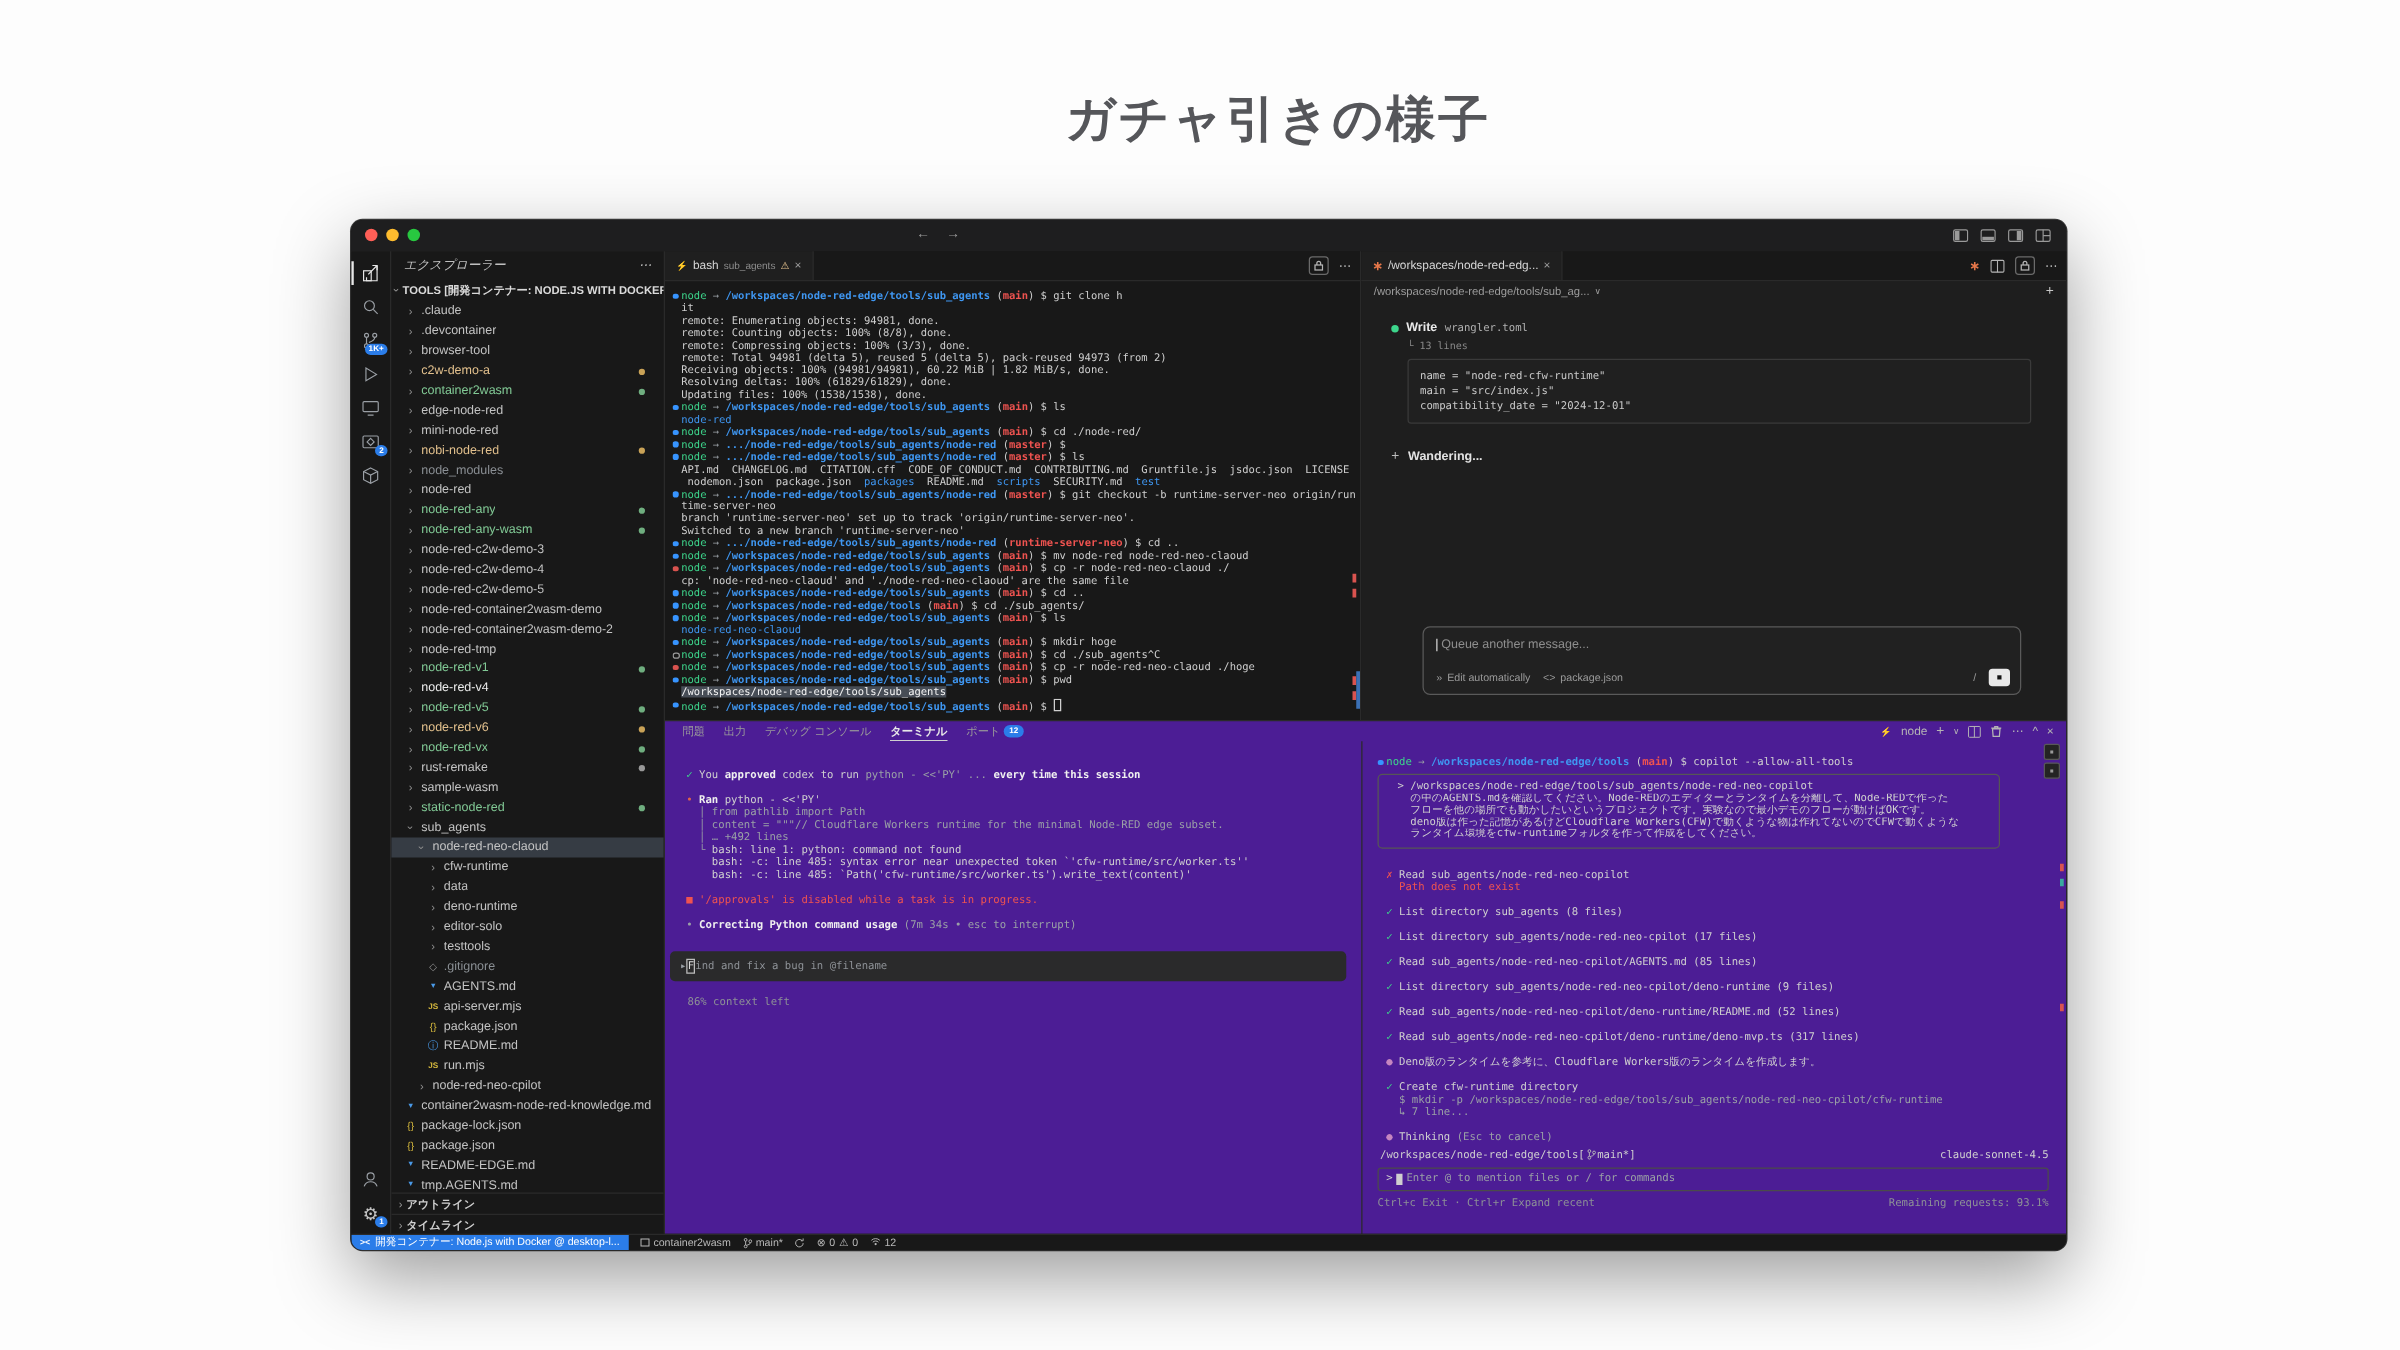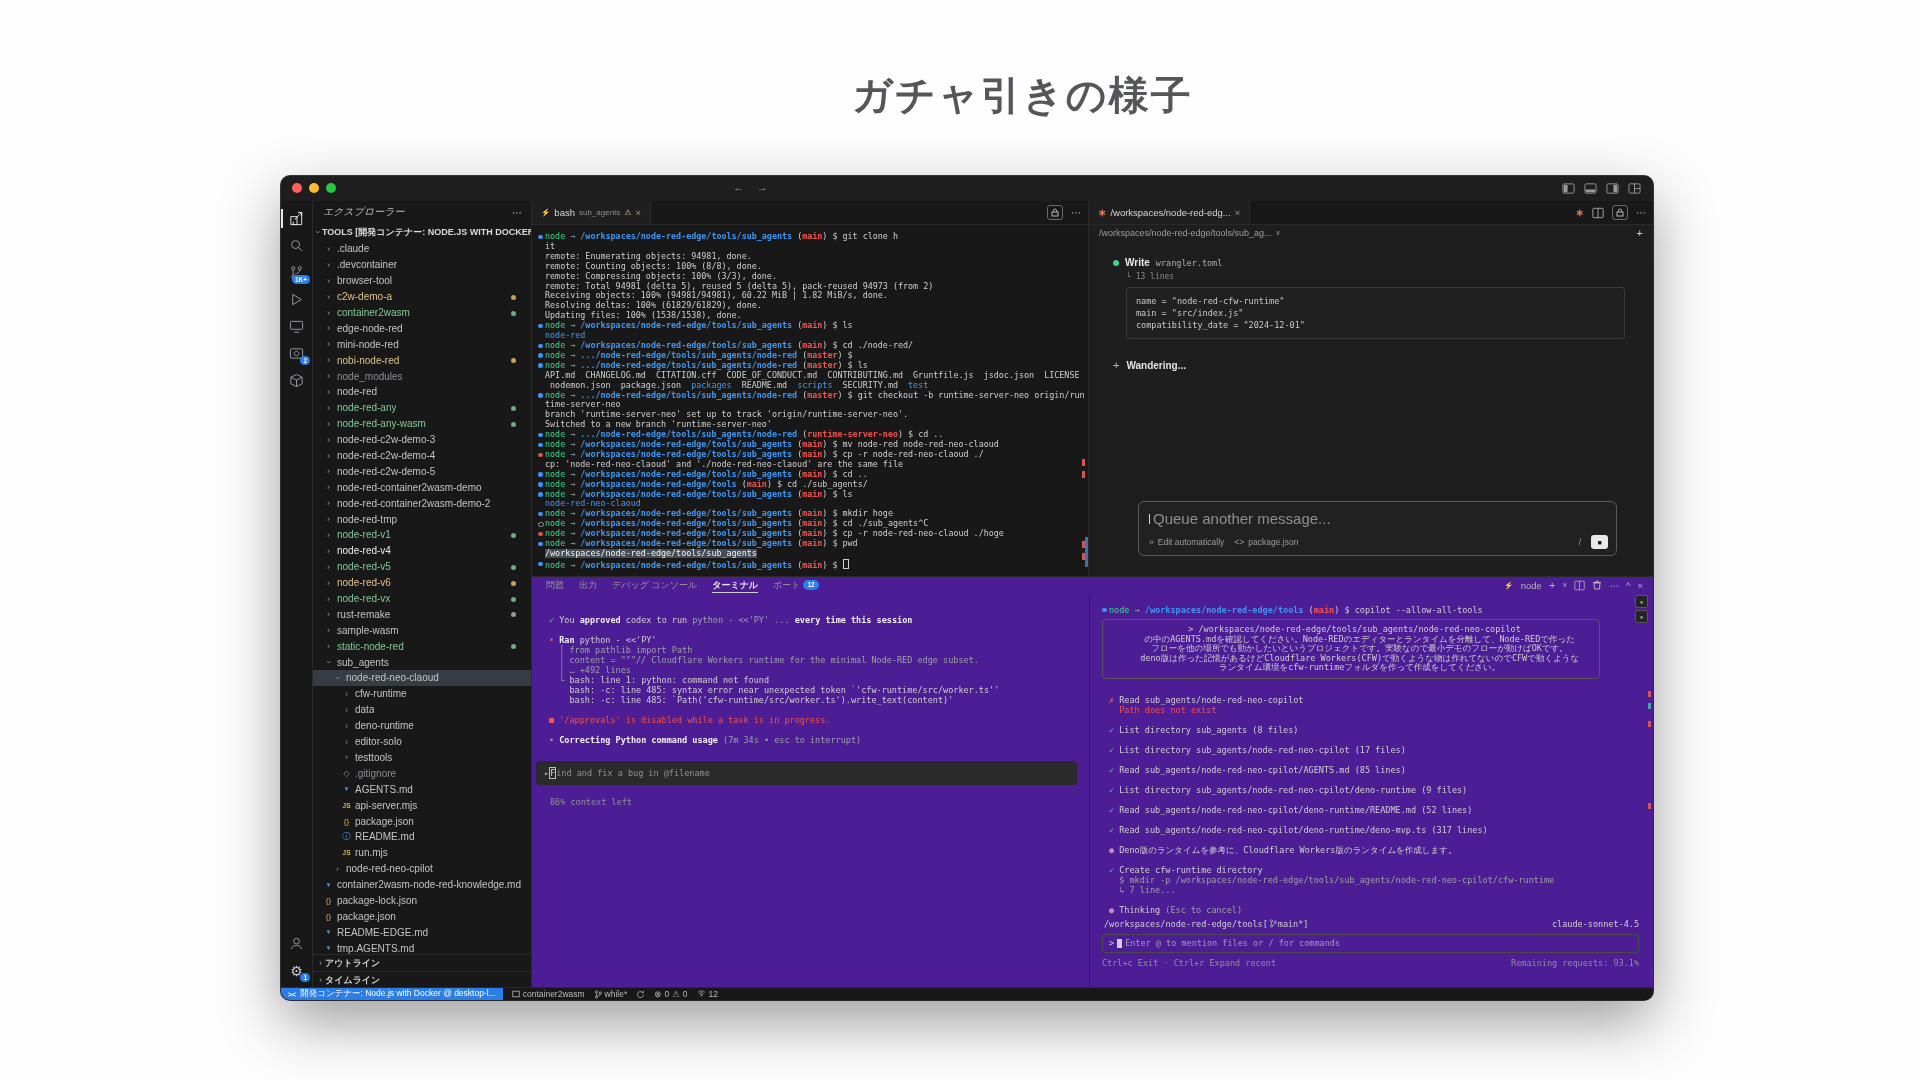--- a/index.html
+++ b/index.html
@@ -88,21 +88,21 @@
   .wfile{font-family:"DejaVu Sans Mono",monospace;font-size:8.5px;color:#b0b0b0;}
   .lnote{position:absolute;left:37px;top:31px;font-family:"DejaVu Sans Mono",monospace;font-size:8px;color:#8a8a8a;}
   .codeblk{position:absolute;left:37px;top:46px;right:28px;border:1px solid #3a3a3a;background:#202020;
     border-radius:3px;padding:7px 9px;font-family:"DejaVu Sans Mono",monospace;font-size:8.5px;
     line-height:12px;color:#c9c9c9;white-space:pre;overflow:hidden;}
   .wander{position:absolute;left:24px;top:118px;display:flex;gap:7px;align-items:center;
     font-weight:bold;color:#e3e3e3;font-size:10px;}
   .wander .pl{color:#bdbdbd;font-weight:normal;font-size:11px;}
   .qbox{position:absolute;left:49px;right:36px;top:260px;height:55px;border:1px solid #5a5a5a;
     border-radius:6px;background:#212121;box-sizing:border-box;padding:8px 10px;}
-  .qline{display:flex;align-items:center;gap:3px;color:#8e8e8e;font-size:15px;}
+  .qline{display:flex;align-items:center;gap:3px;color:#8e8e8e;font-size:10px;}
   .qcursor{width:1px;height:10px;background:#d5d5d5;}
   .qfoot{position:absolute;left:10px;right:8px;bottom:6px;display:flex;align-items:center;gap:10px;
     font-size:8.5px;color:#9b9b9b;}
   .stopbtn{width:17px;height:14px;background:#e9e9e9;border-radius:3px;display:flex;align-items:center;
     justify-content:center;color:#141414;font-size:7px;}
   
   .panel{flex:1;border-top:1px solid #2a2a2a;display:flex;flex-direction:column;min-height:0;position:relative;background:#4c1d95;}
   .ptabs{height:16px;display:flex;align-items:center;padding-left:14px;gap:15px;font-size:9px;color:#9a9a9a;flex:none;position:relative;}
   .ptab{display:flex;align-items:center;gap:3px;height:100%;}
   .ptab.active{color:#e8e8e8;font-weight:bold;box-shadow:inset 0 -1px 0 #cfcfcf;}
@@ -111,21 +111,21 @@
   .pacts{position:absolute;right:10px;top:0;bottom:0;display:flex;align-items:center;gap:7px;color:#b5b5b5;font-size:9.5px;}
   .panes{flex:1;display:flex;min-height:0;}
   .cxpane{width:547px;flex:none;border-right:1px solid #2a2a2a;position:relative;
     font-family:"DejaVu Sans Mono",monospace;font-size:8.5px;line-height:10px;color:#cfcfcf;
     padding:22px 0 0 10px;overflow:hidden;}
   .cppane{flex:1;position:relative;font-family:"DejaVu Sans Mono",monospace;font-size:8.5px;line-height:10px;
     color:#cfcfcf;padding:12px 0 0 12px;overflow:hidden;min-width:0;}
   .cxinput{position:absolute;left:4px;right:12px;top:168px;height:24px;background:#2a2a2b;border-radius:4px;
     display:flex;align-items:center;padding:0 8px;}
   .cxctx{position:absolute;left:18px;top:204px;color:#8d9196;}
-  .reqbox{margin:4px 53px 16px 0;border:1px solid #565656;border-radius:4px;padding:5px 20px;line-height:9.6px;text-align:center;}
+  .reqbox{margin:4px 53px 16px 0;border:1px solid #565656;border-radius:4px;padding:5px 8px;line-height:9.6px;}
   .sess{display:flex;justify-content:space-between;align-items:center;margin:4px 14px 0 2px;color:#cfcfcf;}
   .cpinput{margin:5px 14px 0 0;height:17px;border:1px solid #4b4b4b;border-radius:3px;display:flex;
     align-items:center;padding:0 6px;gap:3px;}
   .blockcur{width:5px;height:9px;background:#cfcfcf;}
   .cpfoot{display:flex;justify-content:space-between;margin:5px 14px 0 0;color:#8d9196;}
   .ovl{position:absolute;right:5px;top:2px;display:flex;flex-direction:column;gap:2px;}
   .ovlb{width:11px;height:11px;border:1px solid #585858;border-radius:2px;background:#242424;
     display:flex;align-items:center;justify-content:center;color:#9a9a9a;font-size:6px;}
   
   .statusbar{position:absolute;left:0;right:0;bottom:0;height:12px;background:#181818;border-top:1px solid #2a2a2a;
@@ -718,21 +718,21 @@
         </svg>
       <span>container2wasm</span>
     </div>
     <div class="sb-item">
       <svg width="8" height="9" viewBox="0 0 10 12">
           <circle cx="3" cy="2.5" r="1.5" fill="none" stroke="#b9b9b9"></circle>
           <circle cx="3" cy="9.5" r="1.5" fill="none" stroke="#b9b9b9"></circle>
           <circle cx="8" cy="4" r="1.5" fill="none" stroke="#b9b9b9"></circle>
           <path d="M3 4v4M8 5.5c0 2-2.5 2.2-4 2.8" fill="none" stroke="#b9b9b9"></path>
         </svg>
-      <span>while*</span>
+      <span>main*</span>
     </div>
     <div class="sb-item">
       <svg width="9" height="9" viewBox="0 0 12 12">
           <path d="M10 6a4 4 0 11-1.2-2.8M10 1v2.5H7.5" fill="none" stroke="#b9b9b9"></path>
         </svg>
     </div>
     <div class="sb-item">
       <span>⊗</span>
         <span>0</span>
       <span>⚠</span>

